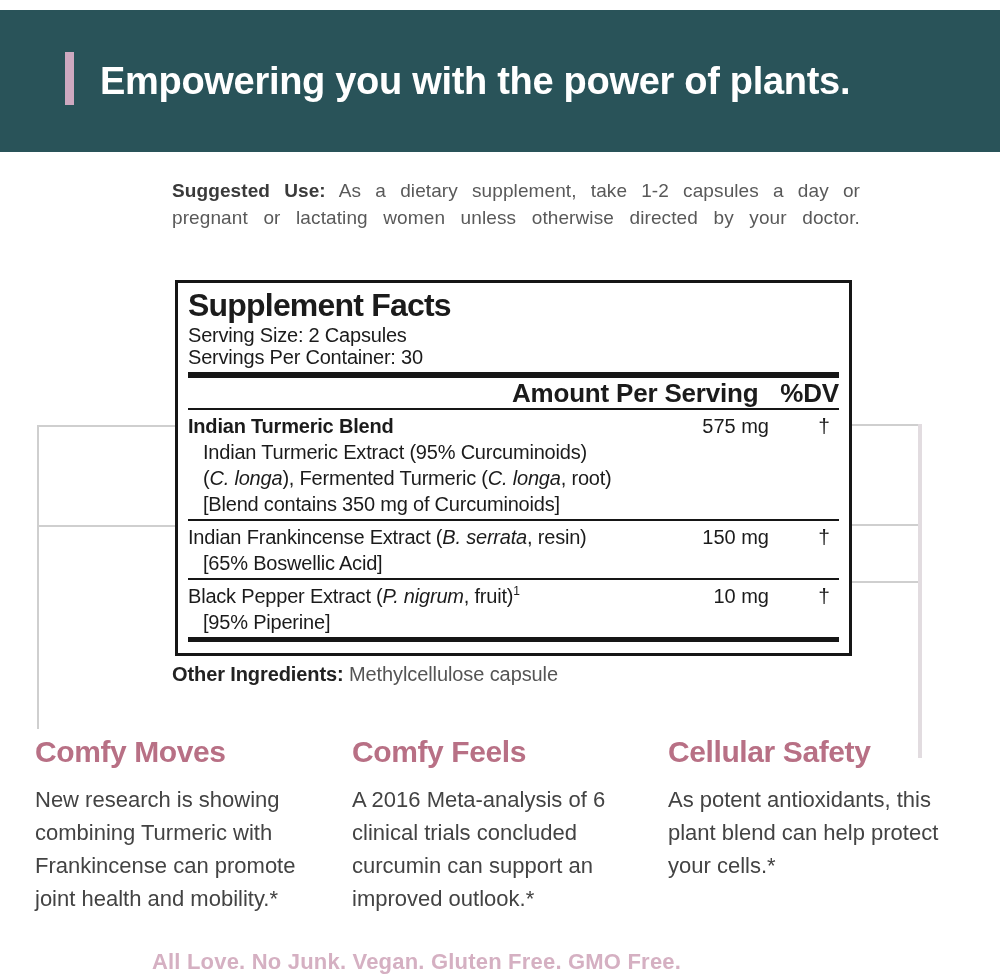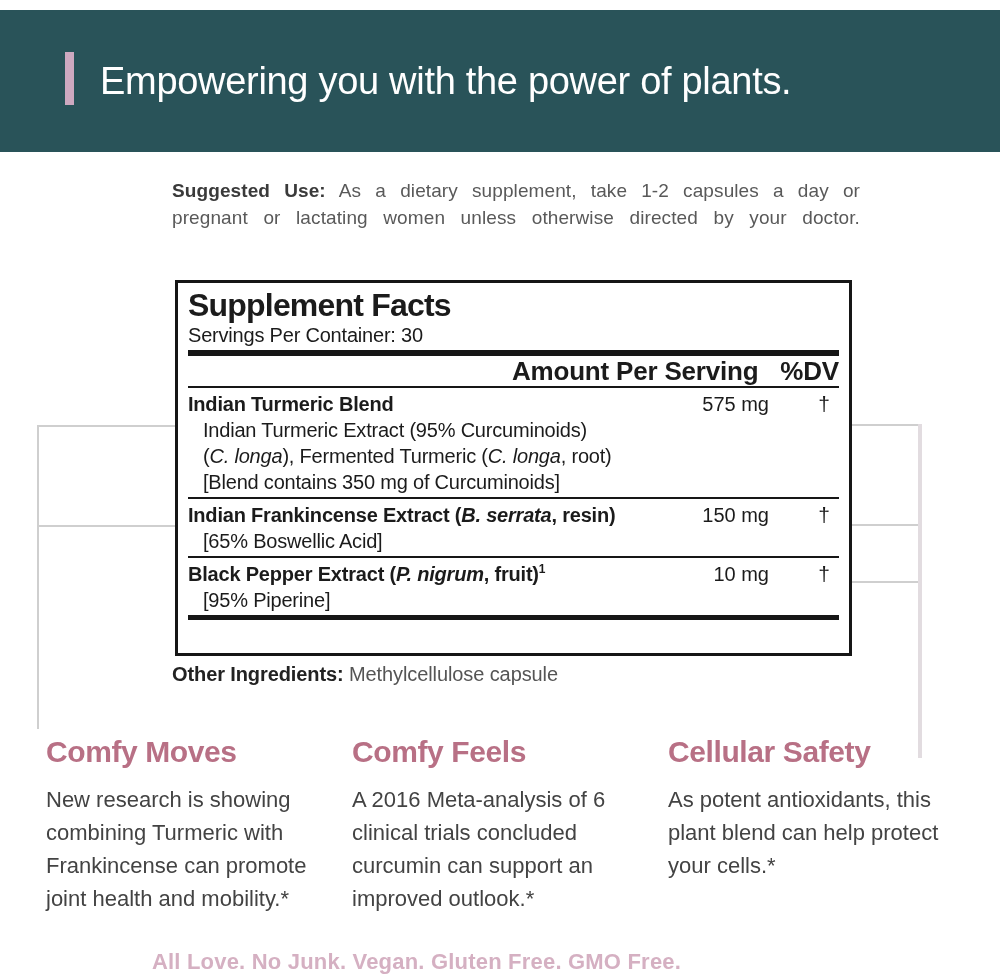--- a/index.html
+++ b/index.html
@@ -10,21 +10,21 @@
   
   .banner{
     position:absolute; left:0; top:10px; width:1000px; height:142px;
     background:var(--teal,#295359); display:flex; align-items:center;
   }
   .accent-bar{
     position:absolute; left:65px; top:42px; width:9px; height:53px;
     background:var(--accent-pink,#cda9c0);
   }
   .banner h1{
-    margin:0 0 0 100px; color:#ffffff; font-size:38px; font-weight:normal;
+    margin:0 0 0 100px; color:#ffffff; font-size:38px; font-weight:bold;
     letter-spacing:-0.3px; white-space:nowrap;
   }
   
   .suggested{
     position:absolute; left:172px; top:177px; width:688px;
     font-size:19px; line-height:27px; color:#595959; letter-spacing:0.1px;
   }
   .suggested .su-line{ text-align:justify; text-align-last:justify; }
   .suggested b{ color:#3a3a3a; }
   
@@ -39,21 +39,21 @@
   .rule.thick{ height:6px; margin-top:4px; }
   .rule.med{ height:2px; }
   .rule.thin{ height:2px; }
   .rule.heavy{ height:5px; }
   .cols-header{
     display:flex; justify-content:flex-end; align-items:center; gap:22px;
     font-size:26px; font-weight:bold; line-height:30px; letter-spacing:-0.2px;
   }
   .fact-row{ padding:3px 0 2px 0; }
   .row-main{ display:grid; grid-template-columns:1fr 150px 30px; align-items:start; }
-  .row-name{ font-size:20px; line-height:26px; letter-spacing:-0.2px; white-space:nowrap;font-weight:bold; }
+  .row-name{ font-size:20px; line-height:26px; letter-spacing:-0.2px; white-space:nowrap; }
   .row-name i, .sub-line i{ font-style:italic; }
   .row-name sup{ font-size:12px; vertical-align:super; line-height:0; }
   .amt{ font-size:20px; line-height:26px; text-align:right; padding-right:40px; white-space:nowrap; }
   .dv{ font-size:21px; line-height:26px; text-align:center; }
   .sub-line{ font-size:20px; line-height:26px; letter-spacing:-0.2px; padding-left:15px; white-space:nowrap; }
   .footnote{ font-size:20px; font-weight:bold; line-height:27px; padding-top:1px; letter-spacing:-0.2px; }
   
   .other-ing{
     position:absolute; left:172px; top:663px; margin:0; font-size:20px; color:#555;
     letter-spacing:-0.1px;
@@ -62,21 +62,21 @@
   
   .cl{ position:absolute; background:#cfcfcf; }
   .cl.rv{ background:#e2dce0; }
   
   .benefit{ position:absolute; top:733px; }
   .benefit h3{
     margin:0 0 12px 0; font-size:30px; font-weight:bold; letter-spacing:-0.4px;
     color:var(--heading-pink,#b87085); line-height:38px; white-space:nowrap;
   }
   .benefit .b-line{ font-size:22px; line-height:33px; color:#434343; white-space:nowrap; }
-  .b1{ left:35px;  width:292px;margin-left:11px; }
+  .b1{ left:35px;  width:292px; }
   .b2{ left:352px; width:290px; }
   .b3{ left:668px; width:302px; }
   
   .tagline{
     position:absolute; left:0; top:949px; width:833px; text-align:center;
     font-size:22px; font-weight:bold; color:var(--tagline-pink,#d5b0c2);
     letter-spacing:0.2px;
   }
 </style>
 </head>
@@ -89,20 +89,21 @@
     <h1>Empowering you with the power of plants.</h1>
   </header>
 
   <section class="suggested">
     <div class="su-line"><b>Suggested Use:</b> <span>As a dietary supplement, take 1-2 capsules a day or</span></div>
     <div class="su-line">pregnant or lactating women unless otherwise directed by your doctor.</div>
   </section>
 
   <section class="facts">
     <h2>Supplement Facts</h2>
+    <div class="serving-line">Serving Size: 2 Capsules</div>
     <div class="serving-line">Servings Per Container: 30</div>
     <div class="rule thick"></div>
     <div class="cols-header">
       <span>Amount Per Serving</span>
       <span>%DV</span>
     </div>
     <div class="rule med"></div>
 
     <div class="fact-row">
       <div class="row-main">

